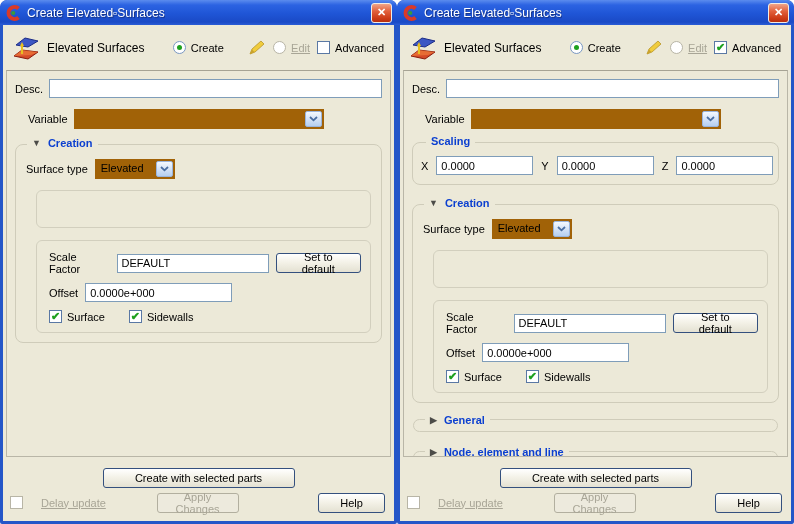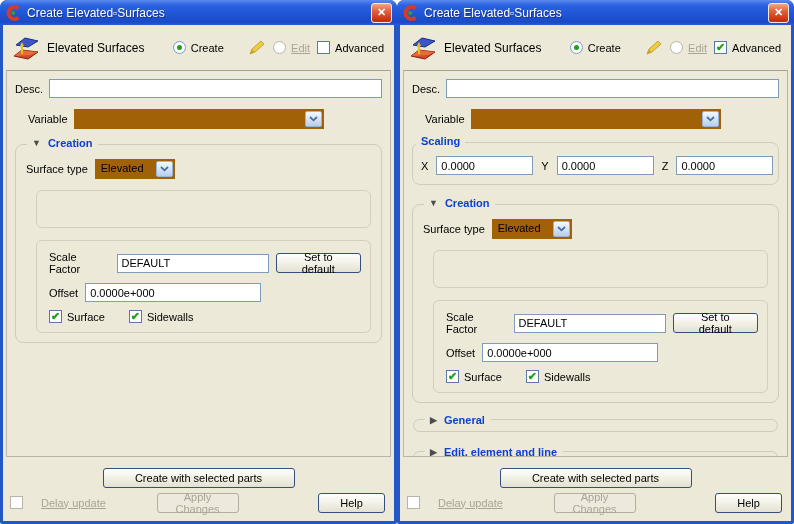--- a/index.html
+++ b/index.html
@@ -139,29 +139,29 @@
   .inset {
     border:1px solid #d2cfbe; border-radius:6px;
     height:38px; margin:11px 0 0 10px;
   }
   .innerbox {
     border:1px solid #d2cfbe; border-radius:6px;
     margin:12px 0 0 10px; padding:10px 9px 9px 12px;
     display:flex; flex-direction:column; gap:8px;
   }
   .sf-input { width:152px; }
-  .of-input { width:176px; }
+  .of-input { width:147px; }
   .checks { gap:24px; }
   .cklbl { display:flex; align-items:center; gap:5px; }
 
   
   .scaling-row { gap:8px; }
   .ax-input { width:97px; }
   .scaling-group { padding:13px 8px 9px; margin-top:13px; }
-  .scaling-group .group-hdr { left:3px; }
+  .scaling-group .group-hdr { left:13px; }
 
   
   .btn {
     font-family:"Liberation Sans",sans-serif; font-size:11px;
     height:20px;
     background:linear-gradient(180deg,#ffffff 0%,#f4f2e8 45%,#e4e1d2 100%);
     border:1px solid #34507e; border-radius:3px;
     display:flex; align-items:center; justify-content:center;
     padding:0 10px; cursor:pointer; color:#000;
   }
@@ -415,21 +415,21 @@
 
         <div class="cgroup" style="margin-top:16px;">
           <div class="group-hdr">
             <span class="tri">▶</span>
             <span>General</span>
           </div>
         </div>
         <div class="cgroup">
           <div class="group-hdr">
             <span class="tri">▶</span>
-            <span>Edit, element and line</span>
+            <span>Node, element and line</span>
           </div>
         </div>
 
         <div class="grow"></div>
       </div>
 
       <div class="create-row">
         <button class="btn create-btn">Create with selected parts</button>
       </div>
       <div class="footer">

